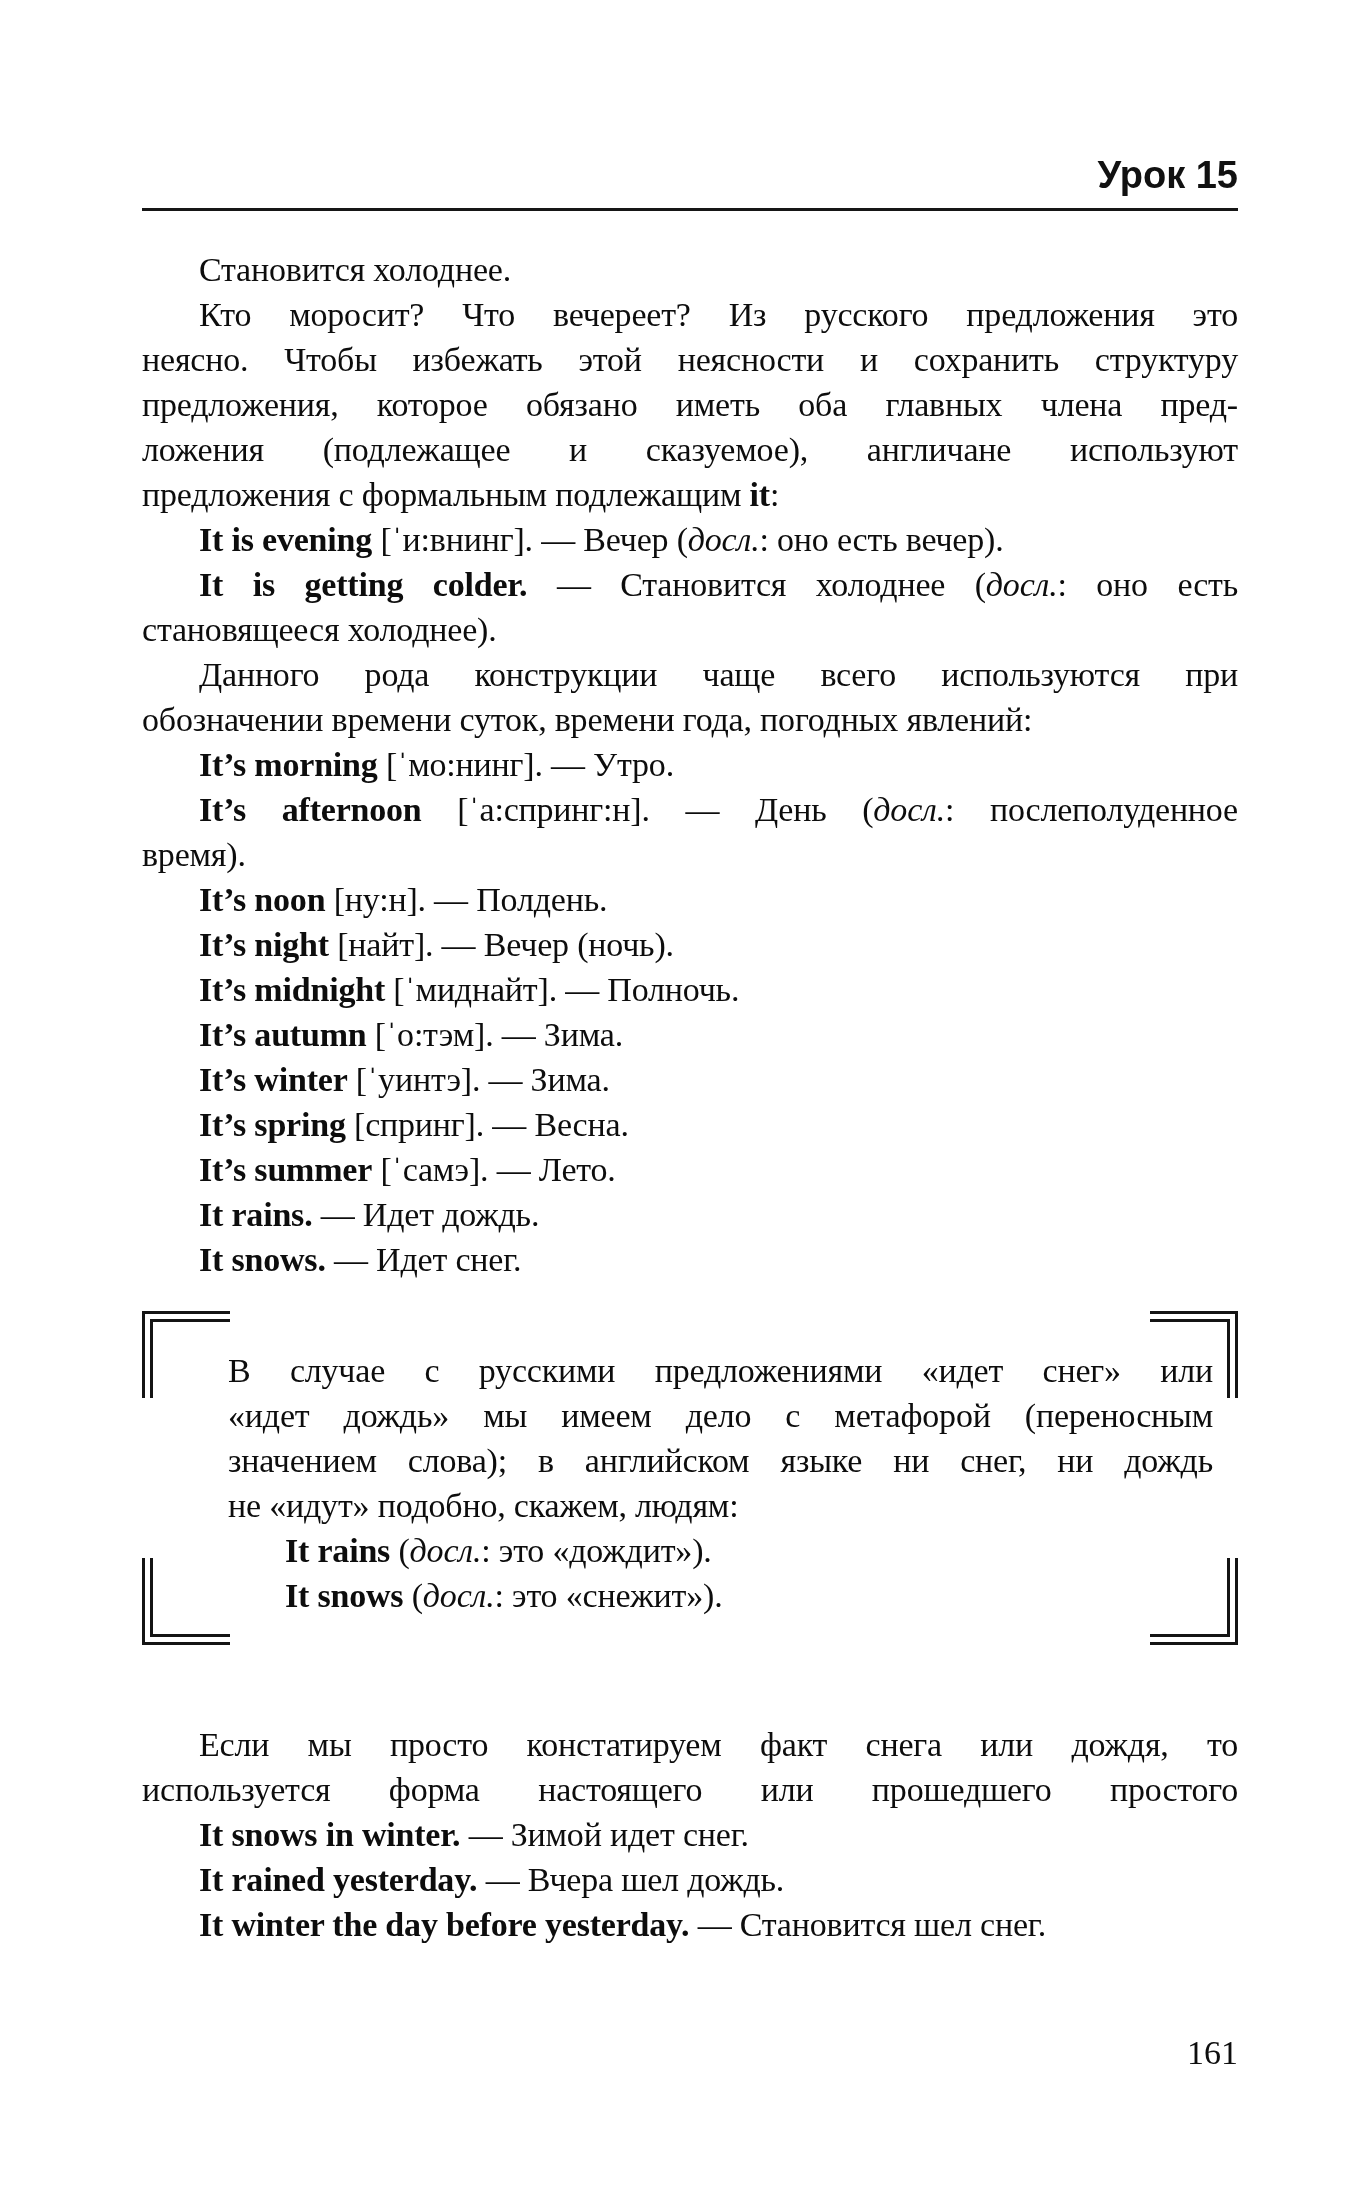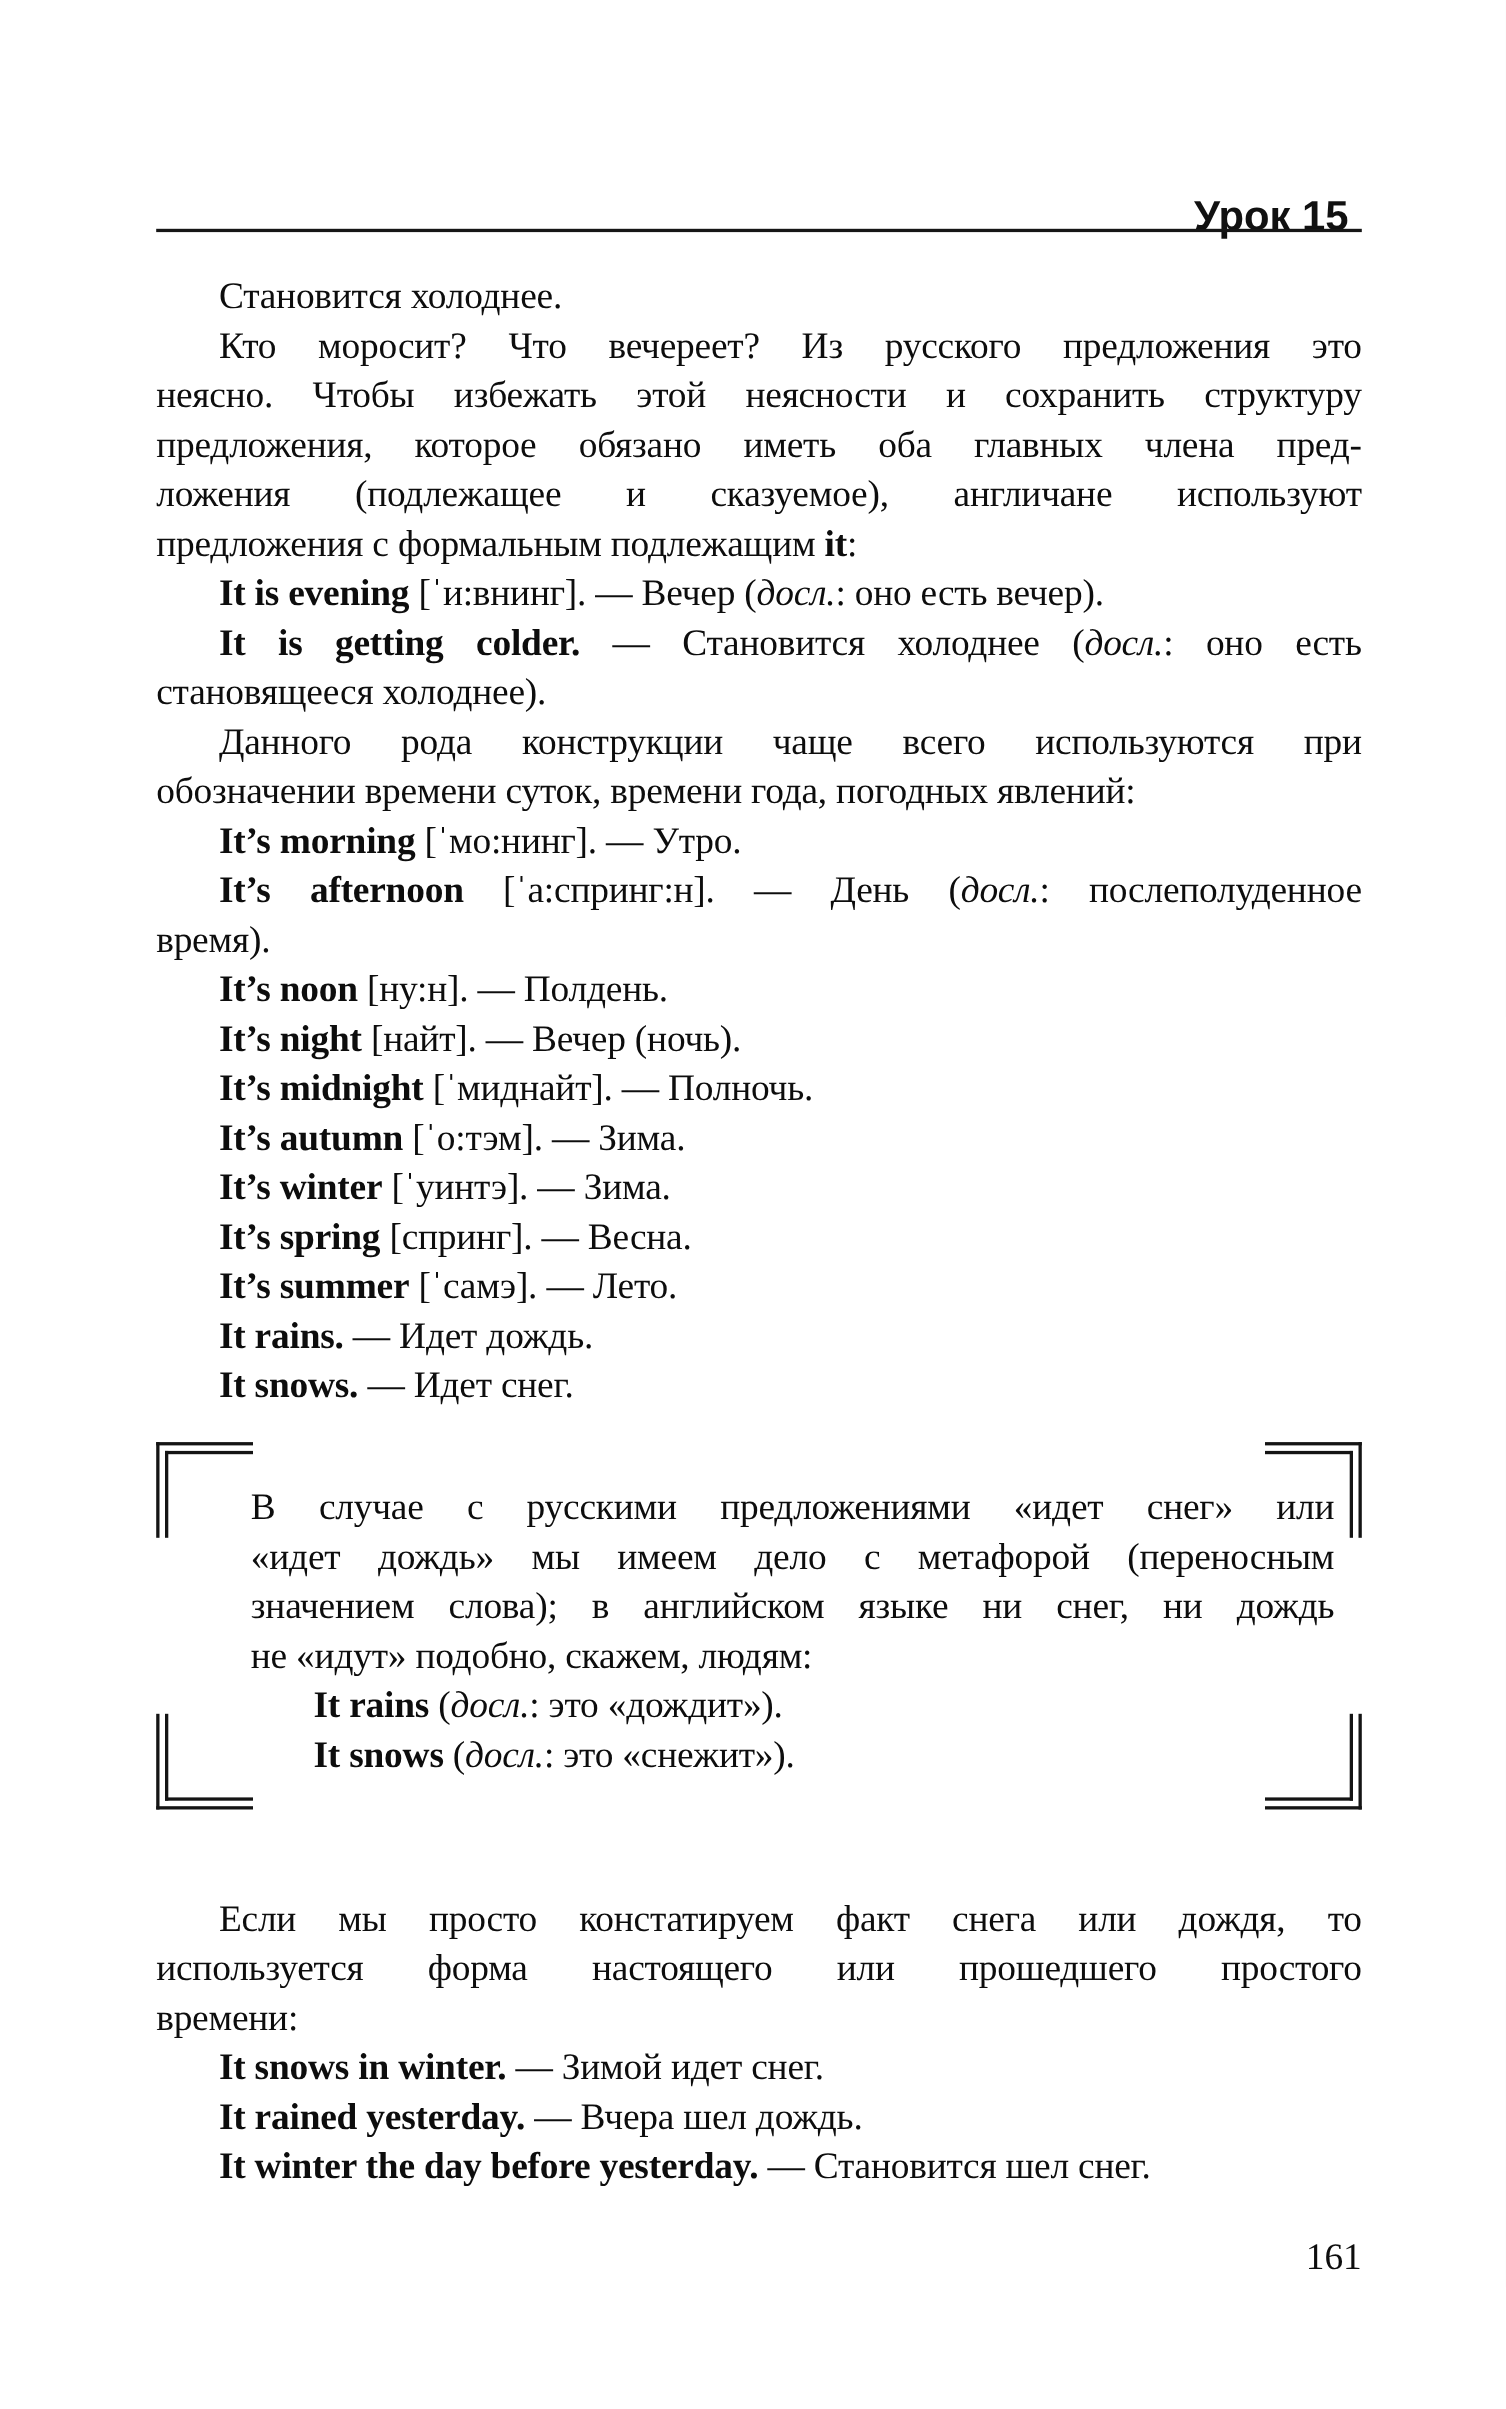--- a/index.html
+++ b/index.html
@@ -7,25 +7,24 @@
     position:relative;
     width:1369px;height:2190px;
     background:#ffffff;
     color:#0d0d0d;
     font-family:"Liberation Serif", serif;
     overflow:hidden;
     margin:0 auto;
   }
   .content{position:absolute;top:0;bottom:0;left:142px;width:1096px;}
   .lesson-header{
-    position:absolute;top:154px;right:12px;
+    position:absolute;top:154px;right:0;
     font-family:"Liberation Sans", sans-serif;
     font-weight:700;font-size:38px;line-height:42px;
     color:#111;
-    margin-top:22px;
   }
   .header-rule{
     position:absolute;top:208px;left:0;right:0;height:3px;
     background:#161616;
   }
   .textblock{position:absolute;left:0;right:0;}
   .textblock .line{
     font-size:34px;line-height:45px;
     letter-spacing:-0.2px;
     white-space:normal;
@@ -120,21 +119,20 @@
           <div class="line just"><span>значением слова); в английском языке ни снег, ни дождь</span></div>
           <div class="line"><span>не «идут» подобно, скажем, людям:</span></div>
           <div class="line indent"><span class="b">It rains</span><span> (</span><span class="i">досл.</span><span>: это «дождит»).</span></div>
           <div class="line indent"><span class="b">It snows</span><span> (</span><span class="i">досл.</span><span>: это «снежит»).</span></div>
         </div>
     </div>
 
     <div class="textblock" id="closing-text">
         <div class="line indent just"><span>Если мы просто констатируем факт снега или дождя, то</span></div>
         <div class="line just"><span>используется форма настоящего или прошедшего простого</span></div>
-        <div class="line"><span>времени:</span></div>
         <div class="line indent"><span class="b">It snows in winter.</span><span> — Зимой идет снег.</span></div>
         <div class="line indent"><span class="b">It rained yesterday.</span><span> — Вчера шел дождь.</span></div>
         <div class="line indent"><span class="b">It winter the day before yesterday.</span><span> — Становится шел снег.</span></div>
       </div>
 
     <div class="page-number">161</div>
 
   </div>
 </div>
 

